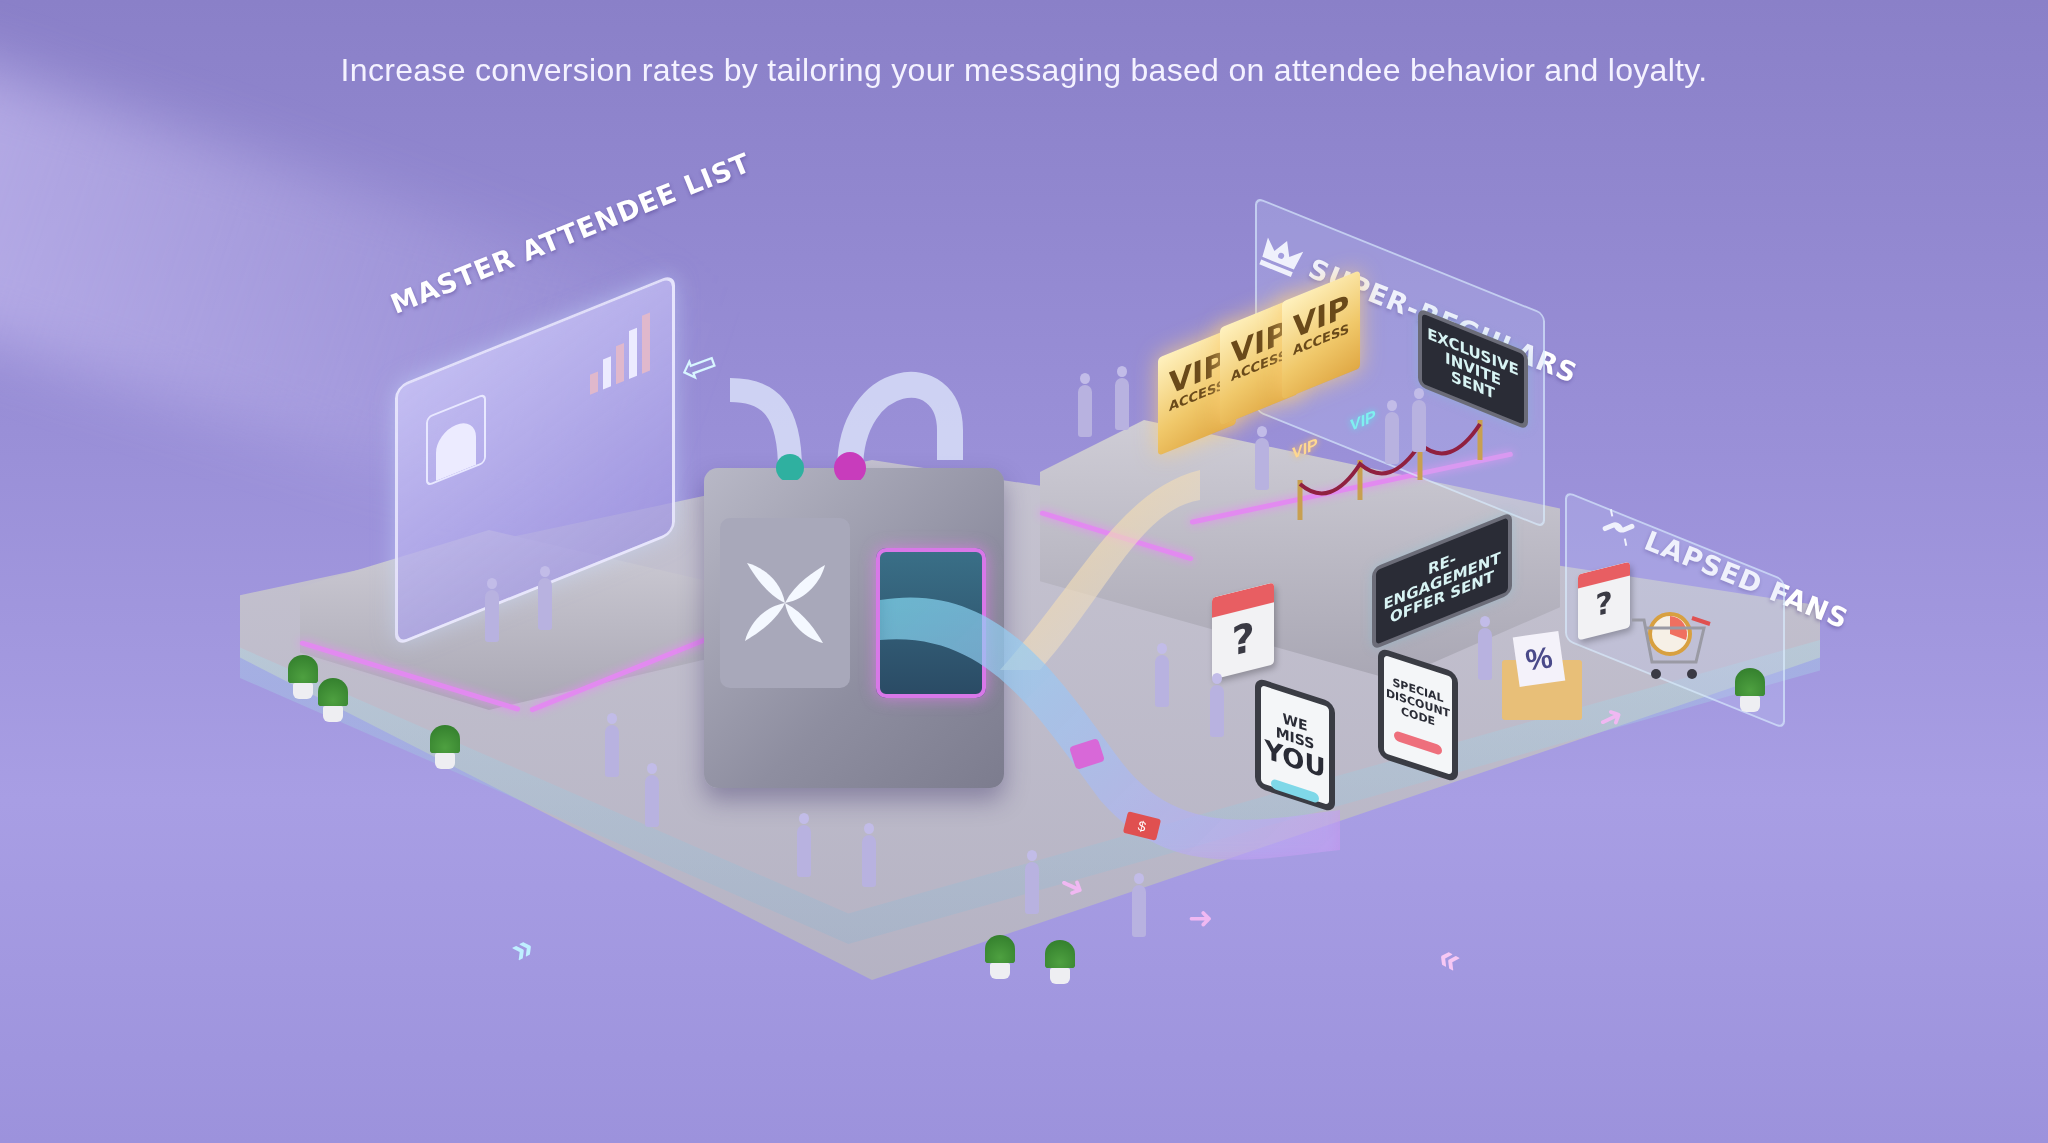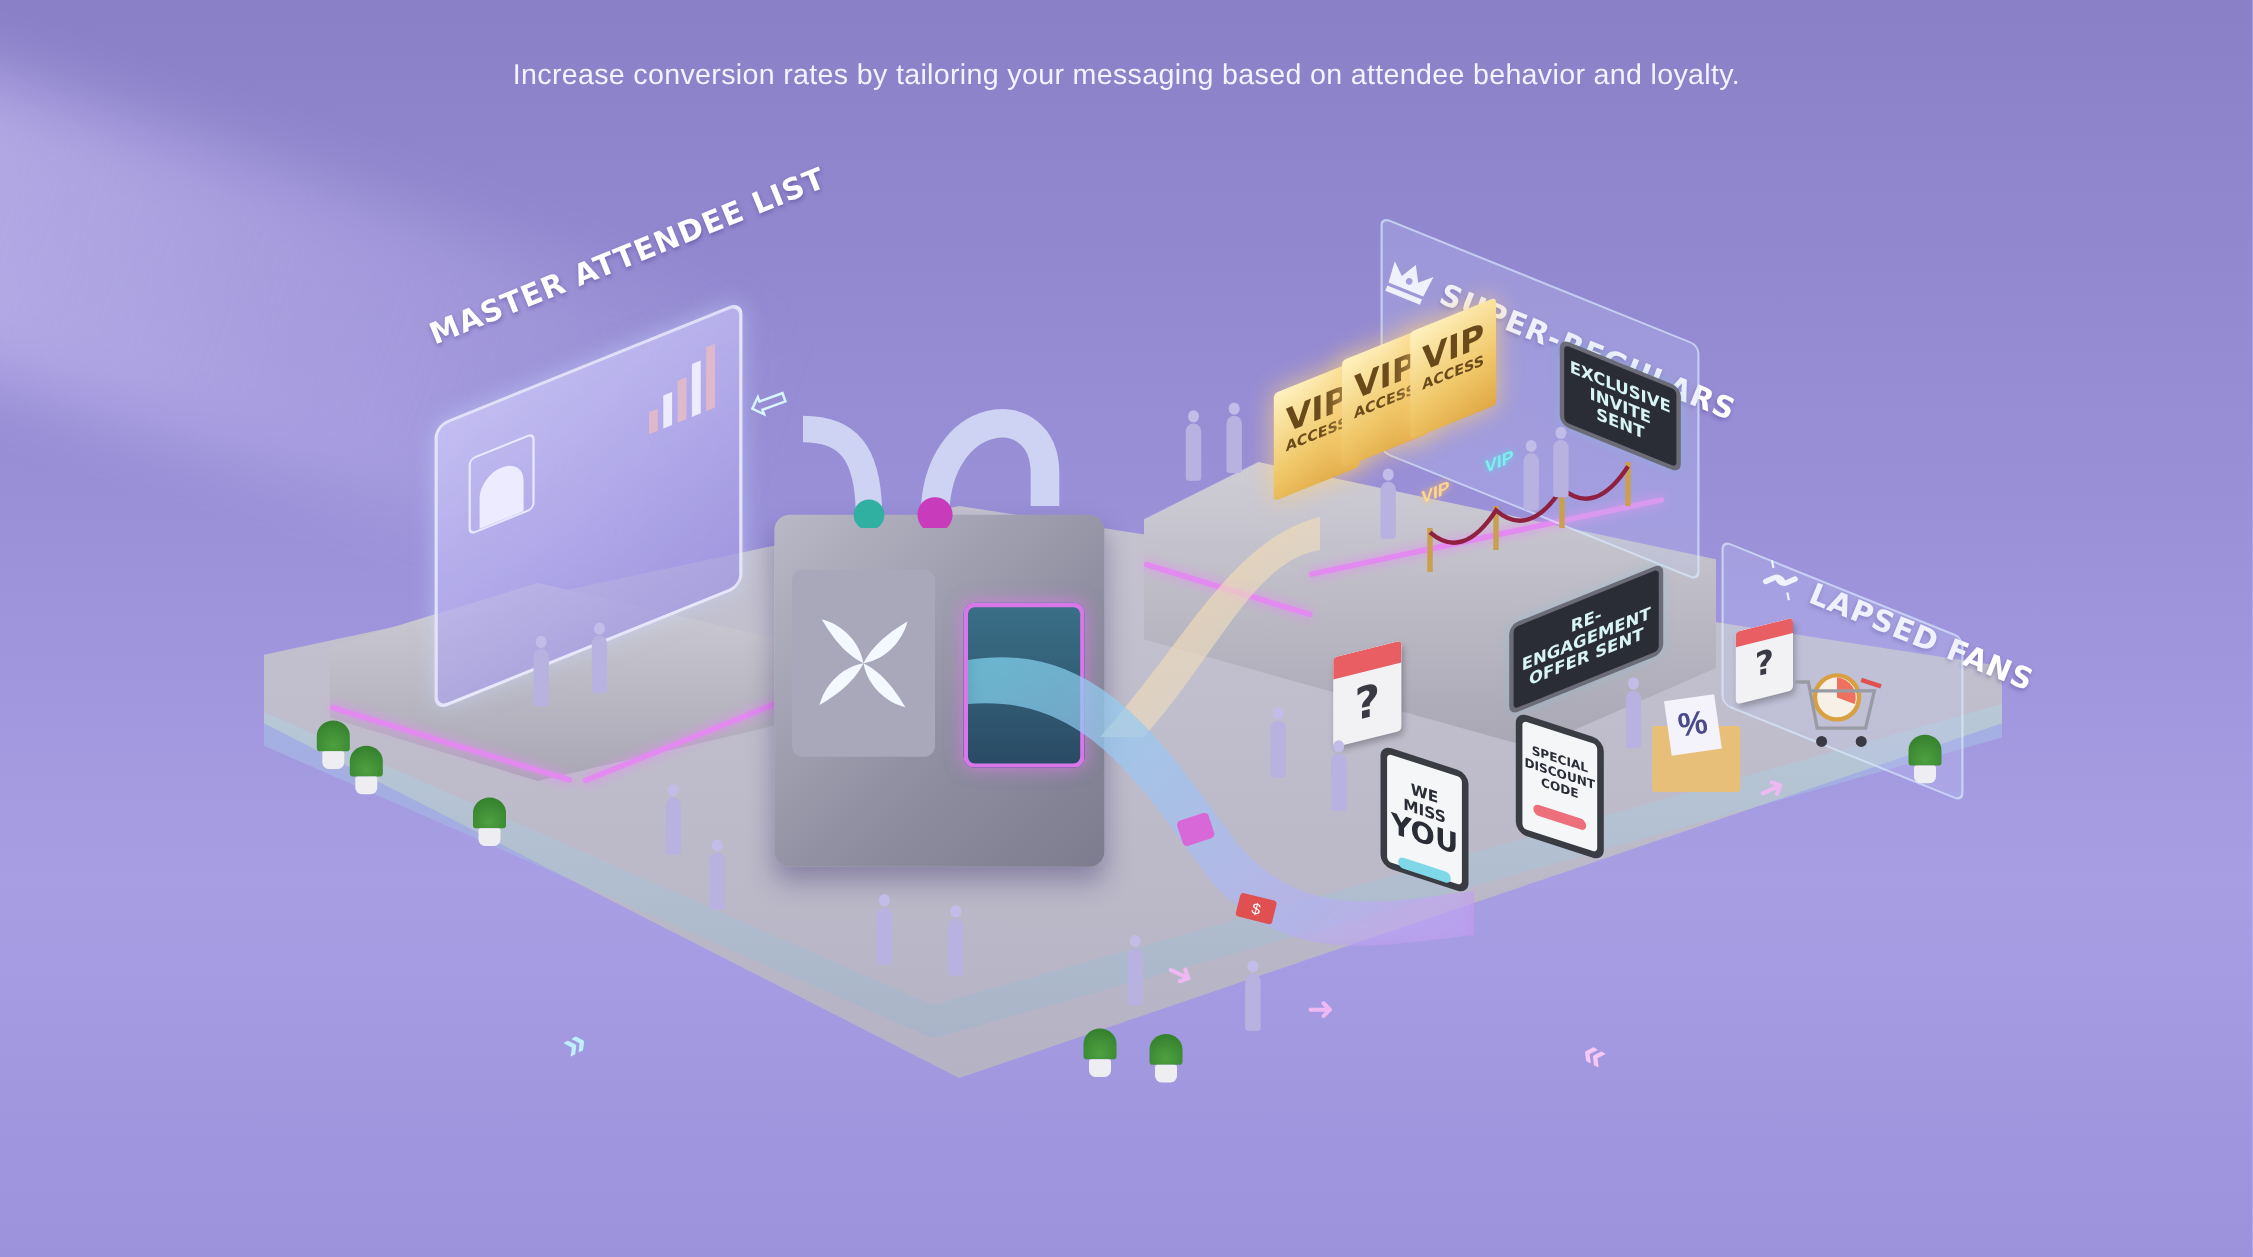--- a/index.html
+++ b/index.html
@@ -12,21 +12,21 @@
   .light-beam {
     position: absolute; left: -200px; top: 160px; width: 900px; height: 260px;
     background: linear-gradient(90deg, rgba(220,210,255,0.55), rgba(200,190,250,0.0));
     transform: rotate(18deg); filter: blur(30px); pointer-events: none;
   }
   .header { position: absolute; top: 38px; left: 0; width: 2048px; text-align: center; }
   .title {
     font-family: "DejaVu Sans", sans-serif; font-weight: 900; font-size: 60px; color: #ffffff;
     letter-spacing: 0.5px; text-shadow: 0 3px 6px rgba(60,40,120,0.35);
   }
-  .subtitle { margin-top: 14px; font-size: 26px; color: #f4f2ff; letter-spacing: 0.3px; }
+  .subtitle { margin-top: 14px; font-size: 32px; color: #f4f2ff; letter-spacing: 0.3px; }
 
   .scene { position: absolute; left: 0; top: 0; width: 2048px; height: 1143px; }
   .zone-label {
     position: absolute; color: #fff; font-family: "DejaVu Sans", sans-serif; font-weight: 700;
     font-size: 27px; letter-spacing: 1px; text-shadow: 0 2px 4px rgba(50,30,110,0.35); white-space: nowrap;
   }
   .lbl-master { left: 392px; top: 290px; transform: rotate(-22deg); transform-origin: left center; }
   .lbl-super { left: 1262px; top: 228px; transform: rotate(22deg); transform-origin: left center; display: flex; align-items: center; gap: 10px; }
   .lbl-lapsed { left: 1600px; top: 500px; transform: rotate(22deg); transform-origin: left center; display: flex; align-items: center; gap: 10px; }
 

